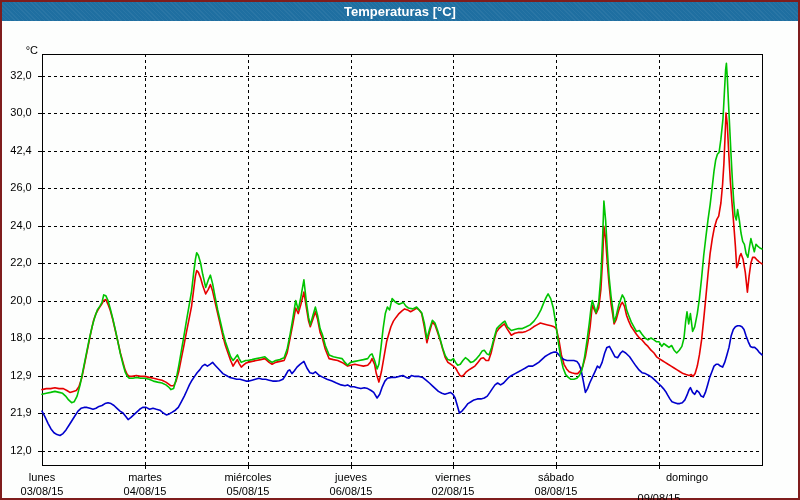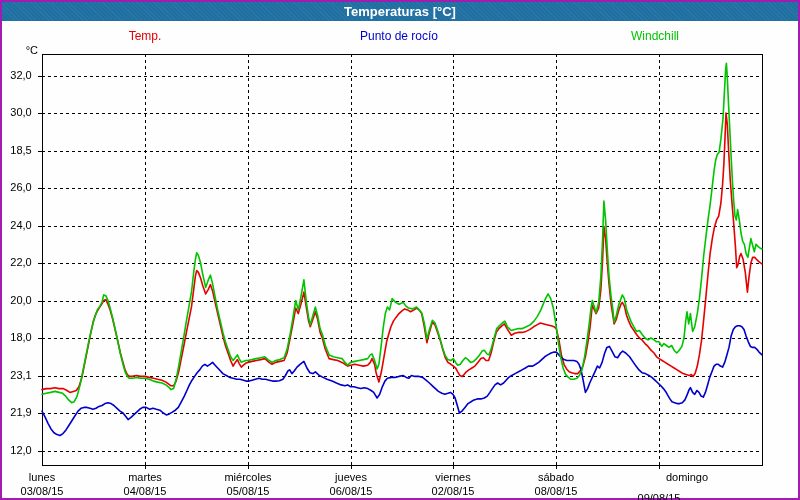--- a/index.html
+++ b/index.html
@@ -1,17 +1,17 @@
 <!DOCTYPE html>
 <html><head>
 <meta charset="utf-8">
 <style>
   html,body{margin:0;padding:0;background:#fff;}
   body{width:800px;height:500px;overflow:hidden;font-family:"Liberation Sans",sans-serif;}
-  .window{position:relative;width:796px;height:496px;background:#fdfefd;border:2px solid #a21caf;box-sizing:content-box;}
+  .window{position:relative;width:796px;height:496px;background:#fdfefd;border:2px solid #7f1d1d;box-sizing:content-box;}
   .titlebar{position:absolute;left:0;top:0;width:796px;height:19px;background:#1f6fa1;
     background-image:repeating-linear-gradient(45deg,rgba(255,255,255,0.05) 0 1px,transparent 1px 3px);
     color:#fff;font-weight:bold;font-size:13px;line-height:19px;text-align:center;}
   .legend{position:absolute;top:27px;left:0;width:796px;height:14px;font-size:12px;}
   .legend span{position:absolute;display:block;text-align:center;white-space:nowrap;}
   .lg-temp{left:93px;width:100px;}
   .lg-dew{left:327px;width:140px;}
   .lg-wind{left:603px;width:100px;}
   .chart-svg{position:absolute;left:0;top:0;}
   .ylab{position:absolute;width:34px;text-align:center;font-size:11px;color:#000;}
@@ -19,25 +19,20 @@
   .dlab{position:absolute;text-align:center;font-size:11px;color:#000;white-space:nowrap;}
 </style>
 </head>
 <body>
 
 <div class="window">
   <div class="titlebar">
     <span>Temperaturas [°C]</span>
   </div>
 
-  <div class="legend">
-    <span class="lg-temp" style="color: rgb(230, 0, 0);">Temp.</span>
-    <span class="lg-dew" style="color: rgb(0, 0, 204);">Punto de rocío</span>
-    <span class="lg-wind" style="color: rgb(0, 196, 0);">Windchill</span>
-  </div>
 
   <div class="yunit" style="left:2px;top:42px;">°C</div>
 
   <svg class="chart-svg" id="plot" width="800" height="500">
       <line x1="40" y1="74.5" x2="760" y2="74.5" stroke="#000000" stroke-width="1" stroke-dasharray="3,3"></line>
       <line x1="36" y1="74.5" x2="40" y2="74.5" stroke="#000000" stroke-width="1"></line>
       <line x1="40" y1="111.5" x2="760" y2="111.5" stroke="#000000" stroke-width="1" stroke-dasharray="3,3"></line>
       <line x1="36" y1="111.5" x2="40" y2="111.5" stroke="#000000" stroke-width="1"></line>
       <line x1="40" y1="149.5" x2="760" y2="149.5" stroke="#000000" stroke-width="1" stroke-dasharray="3,3"></line>
       <line x1="36" y1="149.5" x2="40" y2="149.5" stroke="#000000" stroke-width="1"></line>
@@ -71,27 +66,27 @@
       <line x1="657.5" y1="463" x2="657.5" y2="467" stroke="#000000" stroke-width="1"></line>
       <rect x="40.5" y="52.5" width="720" height="411" fill="none" stroke="#000000" stroke-width="1"></rect>
       <polyline points="40.0,387.6 44.3,386.6 48.6,386.6 52.9,385.7 57.1,386.6 61.4,386.6 64.9,388.5 67.9,390.4 71.3,389.4 74.3,388.5 76.9,384.8 79.9,375.4 82.9,360.4 85.9,345.4 88.9,330.4 91.4,319.1 94.0,311.6 96.6,306.9 99.6,302.3 101.7,298.5 103.9,297.6 106.0,302.3 108.1,307.9 110.7,317.3 113.3,328.5 115.9,339.8 118.4,351.0 121.0,360.4 123.1,367.9 125.3,372.6 127.4,374.4 130.0,374.4 134.3,373.5 138.6,374.4 142.9,374.4 147.1,375.4 151.4,376.3 155.7,377.3 160.0,378.2 163.9,380.1 166.4,381.9 169.0,383.8 171.6,383.8 174.1,379.1 176.7,369.8 179.3,356.6 181.9,343.5 184.4,330.4 187.0,317.3 189.6,304.1 191.7,287.3 193.4,274.1 194.7,268.5 196.4,270.4 198.6,276.0 200.7,283.5 203.7,291.9 206.3,287.3 208.4,282.6 210.6,289.1 213.1,300.4 215.7,311.6 218.3,322.9 220.9,334.1 223.4,343.5 226.0,351.0 228.6,358.5 231.1,364.1 233.3,360.4 235.4,357.6 237.1,361.3 239.3,365.1 241.4,363.2 243.6,361.3 245.7,360.4 250.0,359.4 254.3,358.5 258.6,357.6 262.9,356.6 267.1,360.4 270.1,362.3 273.6,360.4 277.9,359.4 282.1,358.5 285.1,351.0 288.1,336.0 290.7,322.9 293.7,306.0 296.3,311.6 298.9,302.3 301.9,290.1 304.4,306.0 306.6,319.1 308.3,324.8 310.9,317.3 313.4,309.8 315.6,317.3 318.1,330.4 320.3,336.0 323.3,347.3 327.1,356.6 331.4,357.6 335.7,358.5 340.0,360.4 343.0,362.3 345.6,364.1 348.6,363.2 352.9,362.3 357.1,363.2 361.4,364.1 365.7,363.2 368.3,360.4 370.0,356.6 372.6,362.3 374.3,371.6 376.9,380.1 379.4,369.8 382.0,354.8 384.6,339.8 386.7,332.3 388.9,324.8 391.4,319.1 394.0,315.4 397.0,311.6 400.0,308.8 402.6,306.9 405.6,307.9 408.6,309.8 412.0,307.9 414.6,306.0 417.1,307.9 419.7,311.6 422.3,324.8 424.9,340.7 427.4,330.4 430.4,320.1 433.0,322.9 435.6,330.4 438.1,337.9 440.7,347.3 443.3,355.7 445.9,360.4 448.9,362.3 451.4,364.1 453.6,366.0 455.7,369.8 457.9,373.5 460.0,374.4 462.1,372.6 464.3,369.8 466.9,367.9 469.9,366.0 472.9,364.1 475.9,360.4 478.9,356.6 481.4,355.7 484.0,358.5 486.6,358.5 489.1,351.0 491.7,339.8 494.3,330.4 496.9,326.6 499.9,323.8 502.4,321.9 505.0,326.6 509.3,333.2 512.7,331.3 516.1,330.4 520.0,330.4 523.9,329.4 527.7,327.6 531.6,324.8 535.0,322.9 538.4,321.0 541.9,321.9 545.7,322.9 549.1,323.8 552.1,324.8 554.3,326.6 556.9,337.9 559.4,352.9 562.0,362.3 564.6,366.9 567.1,369.8 569.7,370.7 572.7,371.6 575.7,371.6 578.3,368.8 580.9,364.1 583.4,354.8 586.0,339.8 588.1,324.8 590.3,303.2 594.1,311.6 596.7,306.0 598.9,287.3 600.6,257.3 601.9,224.4 603.6,236.6 605.3,261.0 607.0,281.6 609.1,302.3 610.9,313.5 612.1,321.9 614.3,317.3 616.9,307.9 619.0,302.3 620.3,300.4 622.4,304.1 624.6,313.5 626.7,319.1 629.3,324.8 631.9,328.5 634.4,332.3 637.4,336.0 640.0,337.9 643.0,341.6 646.0,344.4 649.0,348.2 652.0,351.0 654.6,354.8 657.1,356.6 660.1,358.5 663.1,360.4 666.1,362.3 669.1,364.1 672.1,366.0 675.1,367.9 678.1,369.8 681.1,371.6 684.1,372.6 687.1,373.5 689.3,372.6 691.0,374.4 693.1,371.6 695.3,364.1 697.4,352.9 699.6,337.9 701.7,317.3 703.9,294.8 706.0,272.3 708.1,251.6 710.3,236.6 712.4,225.4 714.6,217.9 716.7,214.1 718.9,201.0 720.6,182.3 721.9,161.6 723.1,133.5 724.0,111.0 725.3,122.3 726.6,148.5 728.3,178.5 730.0,201.0 731.7,221.6 733.4,244.1 734.7,265.7 736.0,262.9 737.7,254.4 739.0,251.6 741.1,257.3 743.3,270.4 745.4,290.1 747.1,274.1 748.9,261.0 750.6,255.4 752.7,255.4 755.3,258.2 757.4,260.1 760.0,261.9" fill="none" stroke="#e60000" stroke-width="1.6" stroke-linejoin="round" stroke-linecap="round"></polyline>
       <polyline points="40.0,409.1 43.0,414.8 46.0,421.3 49.0,426.9 52.0,430.7 55.0,432.6 58.0,433.5 61.0,431.6 64.0,427.9 67.0,423.2 70.0,418.5 73.0,413.8 76.0,409.1 79.0,406.3 82.0,405.4 85.0,405.4 88.0,406.3 91.0,407.3 94.0,406.3 97.0,404.4 100.0,403.5 103.0,401.6 106.0,400.7 109.0,401.6 112.0,403.5 115.0,406.3 118.0,409.1 121.0,411.0 124.0,414.8 126.1,417.6 128.7,415.7 131.7,412.9 134.7,410.1 137.7,407.3 140.7,405.4 144.1,405.4 147.6,407.3 151.0,406.3 154.4,407.3 157.9,408.2 161.3,411.0 164.3,412.9 167.3,411.9 170.3,410.1 173.3,408.2 176.3,405.4 179.3,399.8 182.3,394.1 184.9,388.5 187.4,382.9 190.0,378.2 192.6,374.4 195.1,370.7 197.7,367.9 200.3,364.1 202.9,362.3 205.4,364.1 208.0,362.3 210.6,360.4 213.1,363.2 215.7,366.0 218.3,368.8 220.9,371.6 224.3,373.5 227.7,375.4 231.1,376.3 234.6,377.3 238.0,377.3 241.4,378.2 244.0,379.1 247.0,379.1 250.0,378.2 253.4,377.3 256.9,376.3 260.3,377.3 263.7,377.3 267.1,378.2 270.6,379.1 274.0,379.1 277.4,378.8 280.9,377.3 283.4,373.5 286.0,368.8 287.7,367.9 289.9,371.6 292.4,368.8 295.0,365.1 298.0,362.3 301.9,359.4 304.9,366.0 307.9,370.7 310.9,371.6 313.4,369.8 317.3,373.5 321.1,375.4 325.0,377.3 330.1,379.1 334.4,381.0 339.1,382.9 343.0,383.8 345.6,382.9 348.6,384.8 352.0,384.8 355.4,385.7 358.9,386.6 362.3,385.7 365.7,386.6 369.1,388.5 371.7,390.4 375.1,396.0 377.7,392.3 380.3,384.8 382.9,379.1 385.4,376.3 389.3,375.4 393.1,375.4 397.0,374.4 400.9,373.5 404.3,375.4 406.9,376.3 409.4,373.5 412.9,374.4 417.1,374.4 420.6,375.4 424.0,378.2 427.4,381.0 430.4,383.8 433.4,386.6 436.4,389.4 439.9,391.3 442.9,392.3 445.9,391.3 448.4,390.4 451.0,392.3 453.1,396.0 455.3,403.5 457.4,411.0 460.0,409.1 463.0,405.4 466.0,401.6 469.0,399.8 472.0,397.9 475.4,396.9 478.9,396.9 482.3,396.0 485.3,394.1 487.9,390.4 490.4,386.6 493.0,382.9 495.6,381.0 498.6,382.9 501.6,381.0 504.1,378.2 506.7,375.4 509.7,373.5 513.1,371.6 516.6,369.8 520.0,367.9 523.4,366.0 526.4,364.1 530.7,364.1 533.7,362.3 536.7,360.4 539.7,357.6 542.7,354.8 545.7,352.9 549.1,351.0 552.1,350.1 554.3,350.1 556.9,352.9 559.4,355.7 562.0,357.6 565.0,358.5 568.4,358.5 571.9,358.5 574.9,359.4 577.0,362.3 579.1,367.9 581.3,379.1 583.4,390.4 585.6,386.6 587.7,381.0 590.3,375.4 592.9,369.8 595.4,364.1 597.6,366.0 600.1,360.4 602.7,351.0 604.9,345.4 607.4,344.4 610.0,349.1 613.0,354.8 615.6,355.7 618.6,351.0 620.7,349.1 623.7,351.0 627.6,354.8 631.4,360.4 634.0,364.1 637.0,367.9 640.0,370.7 643.4,371.6 646.9,373.5 649.9,375.4 652.9,378.2 655.9,381.0 658.9,383.8 661.4,386.6 663.6,389.4 665.7,393.2 667.9,396.9 670.0,399.8 672.6,400.7 675.1,401.6 677.7,401.6 680.3,400.7 682.9,397.9 685.0,393.2 687.1,387.6 688.4,385.7 690.6,390.4 692.7,392.3 694.9,388.5 697.0,390.4 699.1,394.1 701.3,395.1 703.4,390.4 705.6,382.9 707.7,375.4 709.9,369.8 712.0,364.1 714.1,362.3 716.3,362.3 718.4,364.1 720.6,365.1 722.7,360.4 724.9,352.9 727.0,345.4 729.1,334.1 731.3,327.6 733.4,324.8 735.6,323.8 737.7,323.8 739.9,324.8 742.0,327.6 744.1,334.1 746.3,339.8 748.4,344.4 750.6,345.4 752.7,345.4 754.9,347.3 757.0,350.1 760.0,352.9" fill="none" stroke="#0000cc" stroke-width="1.6" stroke-linejoin="round" stroke-linecap="round"></polyline>
       <polyline points="40.0,392.3 44.3,391.3 48.6,390.4 52.9,389.4 57.1,390.4 60.6,391.3 63.6,394.1 66.6,397.9 69.6,400.7 72.1,399.8 75.1,394.1 78.1,382.9 81.1,367.9 84.1,352.9 87.1,337.9 90.1,324.8 92.7,315.4 95.3,307.9 97.9,304.1 100.0,300.4 101.7,292.9 103.9,293.8 106.0,298.5 108.1,306.0 110.7,316.3 113.3,327.6 115.9,339.8 118.4,351.9 121.0,362.3 123.1,369.8 125.3,374.4 127.4,376.3 130.9,376.3 134.3,375.4 138.6,376.3 142.9,376.3 147.1,377.3 151.4,379.1 155.7,380.1 160.0,381.0 163.9,382.9 166.4,384.8 169.0,387.6 171.6,386.6 174.1,377.3 176.7,364.1 179.3,349.1 181.9,334.1 184.4,319.1 187.0,304.1 189.6,289.1 191.7,270.4 193.4,257.3 194.7,250.7 196.4,253.5 198.6,261.0 200.7,272.3 203.7,285.4 206.3,277.9 208.4,273.2 210.6,281.6 213.1,294.8 215.7,307.9 218.3,319.1 220.9,330.4 223.4,339.8 226.0,347.3 228.6,354.8 231.1,358.5 233.3,355.7 235.4,352.9 237.1,356.6 239.3,360.4 241.4,359.4 243.6,358.5 245.7,358.5 250.0,357.6 254.3,356.6 258.6,355.7 262.9,354.8 267.1,358.5 270.1,360.4 273.6,358.5 277.9,357.6 282.1,355.7 285.1,347.3 288.1,332.3 290.7,317.3 293.7,298.5 296.3,307.9 298.9,294.8 301.9,277.9 304.4,300.4 306.6,315.4 308.3,322.9 310.9,313.5 313.4,305.1 315.6,313.5 318.1,326.6 320.3,332.3 323.3,343.5 327.1,352.9 331.4,354.8 335.7,355.7 340.0,356.6 343.0,360.4 345.6,363.2 348.6,360.4 352.9,359.4 357.1,358.5 361.4,357.6 365.7,356.6 368.3,352.9 370.0,351.9 372.6,358.5 375.1,366.9 376.9,362.3 379.0,345.4 381.1,326.6 383.3,311.6 385.4,305.1 387.6,307.9 390.1,296.6 393.6,300.4 397.0,302.3 401.3,300.4 403.9,304.1 406.4,306.0 410.7,306.9 414.6,305.1 417.1,307.9 419.7,310.7 422.3,321.0 424.9,336.9 427.4,327.6 430.4,318.2 433.0,321.0 435.6,328.5 438.1,336.9 440.7,346.3 443.3,353.8 445.9,357.6 448.9,358.5 451.4,356.6 453.6,360.4 455.7,363.2 458.3,362.3 460.9,358.5 463.4,355.7 466.0,357.6 468.6,360.4 471.6,359.4 474.6,356.6 477.6,352.9 480.1,349.1 482.3,348.2 484.9,351.9 487.0,352.9 489.6,345.4 492.1,336.0 494.7,326.6 497.3,323.8 500.3,321.0 502.9,319.1 505.4,324.8 509.3,328.5 512.7,327.6 516.6,326.6 520.4,326.6 524.3,324.8 528.1,322.9 532.0,319.1 535.4,314.4 538.9,307.9 541.9,300.4 544.4,294.8 546.1,291.9 548.7,296.6 551.3,306.0 553.4,319.1 556.0,337.9 558.6,354.8 561.1,366.0 563.7,372.6 566.3,375.4 568.9,377.3 571.9,377.3 574.9,376.3 577.4,373.5 580.0,367.9 582.6,354.8 585.1,337.9 587.3,321.0 589.0,306.0 590.3,298.5 594.1,310.7 596.7,300.4 598.9,274.1 600.6,236.6 601.9,199.1 603.6,217.9 605.3,247.9 607.0,274.1 609.1,294.8 610.9,307.9 612.1,320.1 614.3,313.5 616.9,302.3 619.0,296.6 620.3,292.9 622.4,296.6 624.6,307.9 626.7,313.5 629.3,320.1 631.9,324.8 634.4,329.4 637.4,328.5 640.0,332.3 643.0,336.0 646.0,337.9 649.0,336.0 652.0,337.9 654.6,339.8 657.1,339.8 659.7,344.4 661.9,341.6 664.4,343.5 667.0,345.4 669.6,343.5 672.1,348.2 674.7,351.0 677.3,348.2 679.9,344.4 682.0,336.0 683.7,319.1 685.0,309.8 686.7,321.9 688.4,311.6 690.6,329.4 692.7,324.8 695.3,311.6 697.4,296.6 699.6,276.0 701.7,253.5 703.9,234.8 706.0,217.9 708.1,202.9 710.3,184.1 712.0,169.1 713.7,157.9 715.4,152.3 717.1,150.4 718.9,137.2 721.0,116.6 722.3,92.3 723.6,67.9 724.4,61.3 725.3,75.4 726.6,103.5 727.9,129.8 729.1,154.1 730.4,178.5 731.7,199.1 733.0,214.1 734.3,217.9 735.6,207.6 737.3,217.9 739.0,231.0 740.7,239.4 742.4,242.3 744.1,251.6 745.9,255.4 747.6,244.1 748.9,236.6 750.6,243.2 752.3,249.7 754.0,242.3 755.7,244.1 757.9,246.0 760.0,246.9" fill="none" stroke="#00c400" stroke-width="1.6" stroke-linejoin="round" stroke-linecap="round"></polyline>
     </svg>
 
   <div id="labels">
       <div class="ylab" style="left: 2px; top: 67px;">32,0</div>
       <div class="ylab" style="left: 2px; top: 104px;">30,0</div>
-      <div class="ylab" style="left: 2px; top: 142px;">18,5</div>
+      <div class="ylab" style="left: 2px; top: 142px;">42,4</div>
       <div class="ylab" style="left: 2px; top: 179px;">26,0</div>
       <div class="ylab" style="left: 2px; top: 217px;">24,0</div>
       <div class="ylab" style="left: 2px; top: 254px;">22,0</div>
       <div class="ylab" style="left: 2px; top: 292px;">20,0</div>
       <div class="ylab" style="left: 2px; top: 329px;">18,0</div>
-      <div class="ylab" style="left: 2px; top: 367px;">23,1</div>
+      <div class="ylab" style="left: 2px; top: 367px;">12,9</div>
       <div class="ylab" style="left: 2px; top: 404px;">21,9</div>
       <div class="ylab" style="left: 2px; top: 442px;">12,0</div>
       <div class="dlab" style="left: -5px; top: 469px; width: 90px;">lunes</div>
       <div class="dlab" style="left: -5px; top: 483px; width: 90px;">03/08/15</div>
       <div class="dlab" style="left: 98px; top: 469px; width: 90px;">martes</div>
       <div class="dlab" style="left: 98px; top: 483px; width: 90px;">04/08/15</div>
       <div class="dlab" style="left: 201px; top: 469px; width: 90px;">miércoles</div>
       <div class="dlab" style="left: 201px; top: 483px; width: 90px; text-align: center;">05/08/15</div>
       <div class="dlab" style="left: 304px; top: 469px; width: 90px;">jueves</div>
       <div class="dlab" style="left: 304px; top: 483px; width: 90px;">06/08/15</div>

